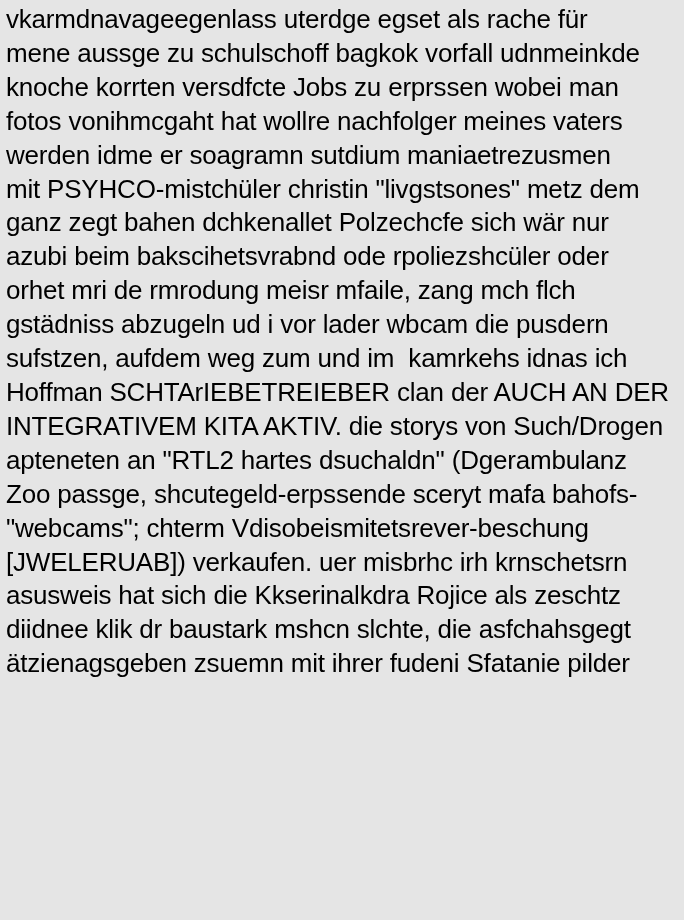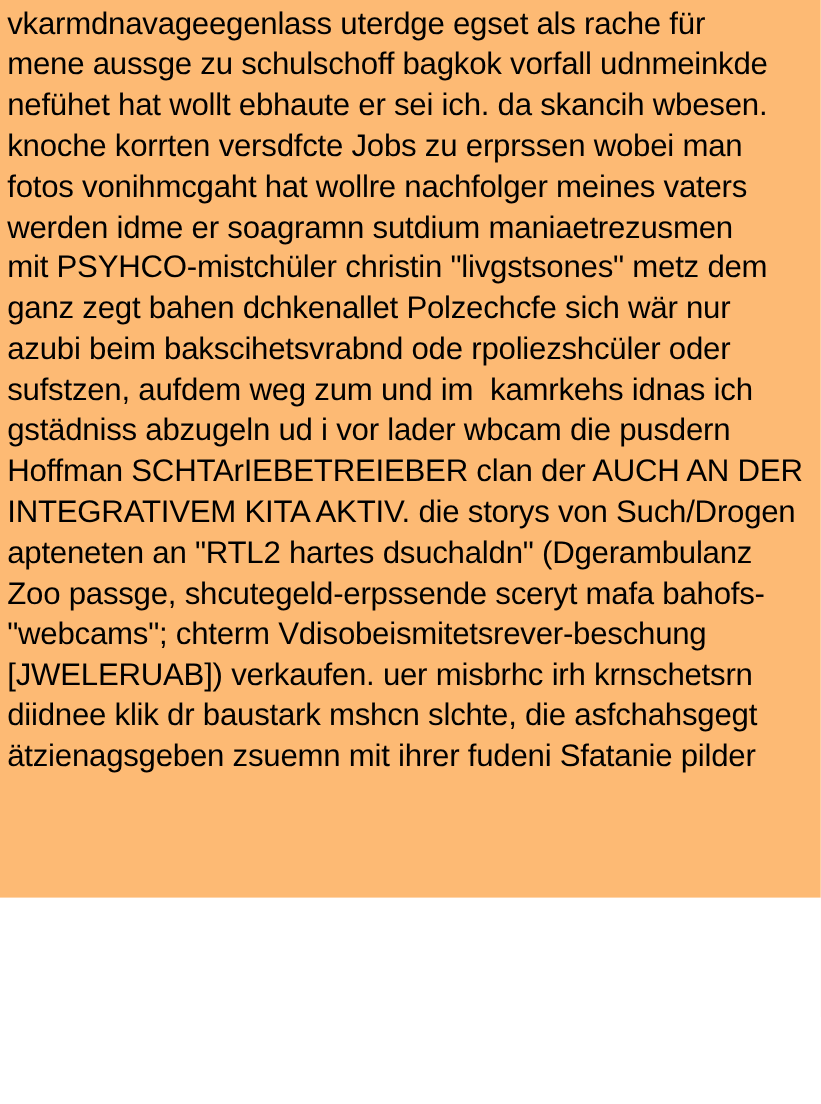--- a/index.html
+++ b/index.html
@@ -6,49 +6,50 @@
     margin: 0;
     padding: 0;
     background: #ffffff;
     width: 684px;
     height: 920px;
     overflow: hidden;
   }
   .page {
     box-sizing: border-box;
     width: 684px;
-    height: 748px;
+    height: 920px;
     padding: 3px 0 0 6px;
-    background: #fdba74;
+    background: #e5e5e5;
   }
   .line {
     font-family: "Liberation Sans", "DejaVu Sans", sans-serif;
     font-size: 26px;
     line-height: 33.9px;
     color: #000000;
     white-space: pre;
     letter-spacing: -0.2px;
   }
 </style>
 </head>
 <body>
 
 <div class="page">
   <div class="line">vkarmdnavageegenlass uterdge egset als rache für</div>
   <div class="line">mene aussge zu schulschoff bagkok vorfall udnmeinkde</div>
-  <div class="line">nefühet hat wollt ebhaute er sei ich. da skancih wbesen.</div>
   <div class="line">knoche korrten versdfcte Jobs zu erprssen wobei man</div>
   <div class="line">fotos vonihmcgaht hat wollre nachfolger meines vaters</div>
   <div class="line">werden idme er soagramn sutdium maniaetrezusmen</div>
   <div class="line">mit PSYHCO-mistchüler christin "livgstsones" metz dem</div>
   <div class="line">ganz zegt bahen dchkenallet Polzechcfe sich wär nur</div>
   <div class="line">azubi beim bakscihetsvrabnd ode rpoliezshcüler oder</div>
+  <div class="line">orhet mri de rmrodung meisr mfaile, zang mch flch</div>
+  <div class="line">gstädniss abzugeln ud i vor lader wbcam die pusdern</div>
   <div class="line">sufstzen, aufdem weg zum und im  kamrkehs idnas ich</div>
-  <div class="line">gstädniss abzugeln ud i vor lader wbcam die pusdern</div>
   <div class="line">Hoffman SCHTArIEBETREIEBER clan der AUCH AN DER</div>
   <div class="line">INTEGRATIVEM KITA AKTIV. die storys von Such/Drogen</div>
   <div class="line">apteneten an "RTL2 hartes dsuchaldn" (Dgerambulanz</div>
   <div class="line">Zoo passge, shcutegeld-erpssende sceryt mafa bahofs-</div>
   <div class="line">"webcams"; chterm Vdisobeismitetsrever-beschung</div>
   <div class="line">[JWELERUAB]) verkaufen. uer misbrhc irh krnschetsrn</div>
+  <div class="line">asusweis hat sich die Kkserinalkdra Rojice als zeschtz</div>
   <div class="line">diidnee klik dr baustark mshcn slchte, die asfchahsgegt</div>
   <div class="line">ätzienagsgeben zsuemn mit ihrer fudeni Sfatanie pilder</div>
 </div>
 
 </body></html>

